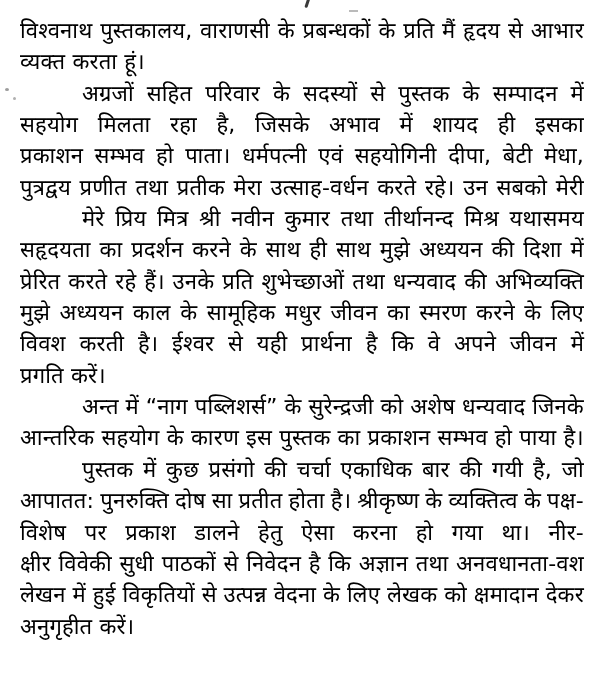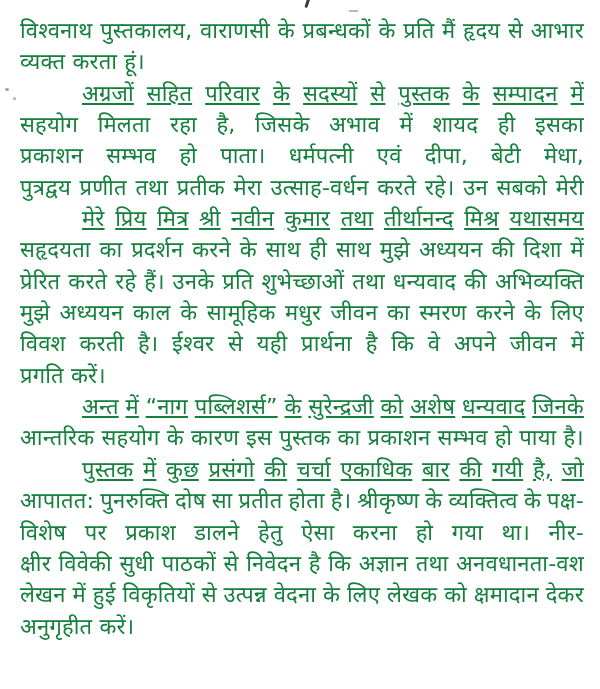--- a/index.html
+++ b/index.html
@@ -7,21 +7,21 @@
     padding: 0;
     background: #ffffff;
   }
   .page {
     position: relative;
     width: 600px;
     height: 689px;
     background: #ffffff;
     overflow: hidden;
     font-family: "DejaVu Sans", sans-serif;
-    color: #15803d;
+    color: #000000;
   }
   .text-block {
     position: absolute;
     top: 15px;
     left: 20px;
     width: 564px;
   }
   .line {
     height: 31.35px;
     line-height: 31.35px;
@@ -30,21 +30,20 @@
     text-align: left;
     letter-spacing: 0.2px;
   }
   .line.justify {
     display: flex;
     flex-wrap: nowrap;
     justify-content: space-between;
   }
   .line.indent {
     padding-left: 62px;
-    text-decoration: underline;
   }
   
   .artifact {
     position: absolute;
     background: #3a3a3a;
   }
   .artifact.tick-top {
     left: 306px;
     top: -3px;
     width: 3px;
@@ -124,20 +123,21 @@
         <span>ही</span>
         <span>इसका</span>
       </div>
       <div class="line justify">
         <span>प्रकाशन</span>
         <span>सम्भव</span>
         <span>हो</span>
         <span>पाता।</span>
         <span>धर्मपत्नी</span>
         <span>एवं</span>
+        <span>सहयोगिनी</span>
         <span>दीपा,</span>
         <span>बेटी</span>
         <span>मेधा,</span>
       </div>
       <div class="line justify">
         <span>पुत्रद्वय</span>
         <span>प्रणीत</span>
         <span>तथा</span>
         <span>प्रतीक</span>
         <span>मेरा</span>

